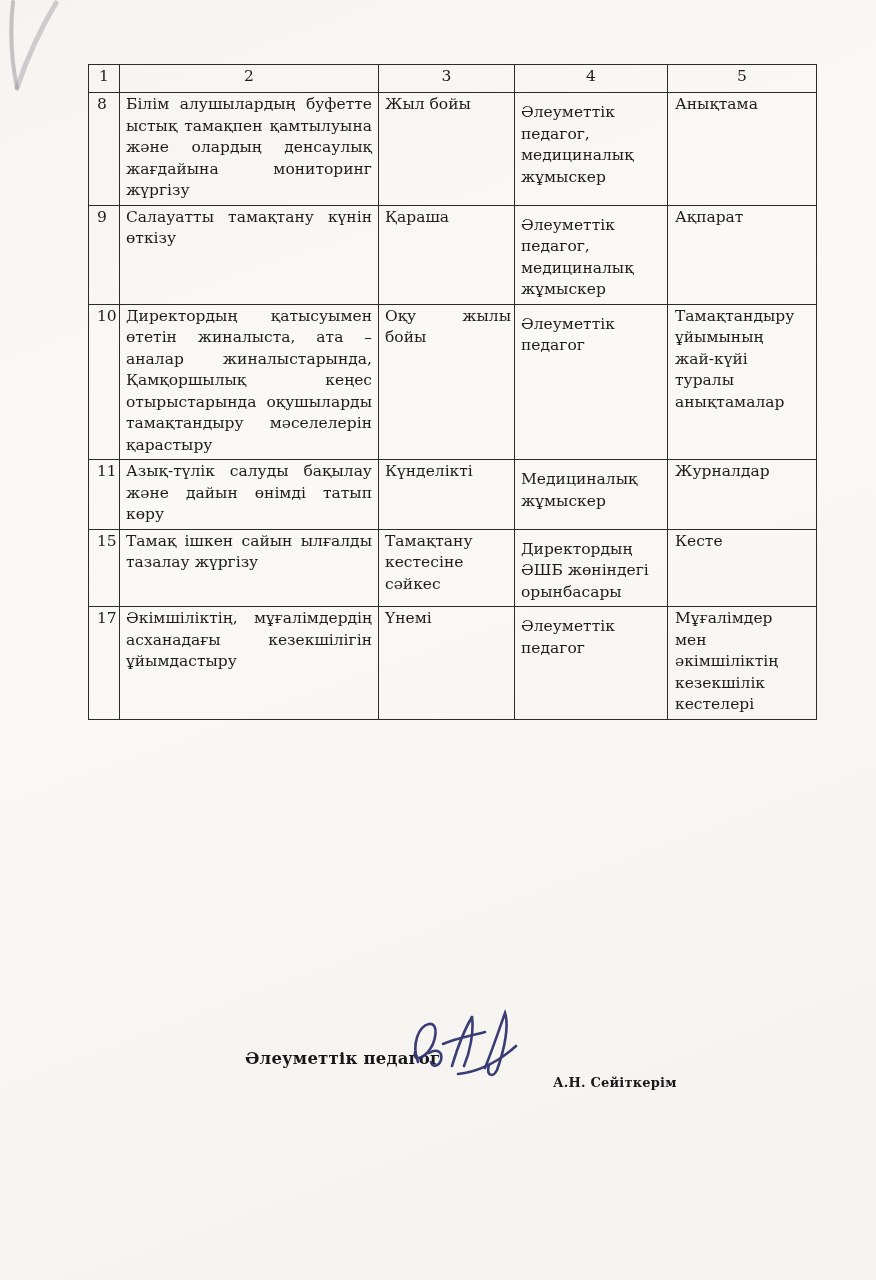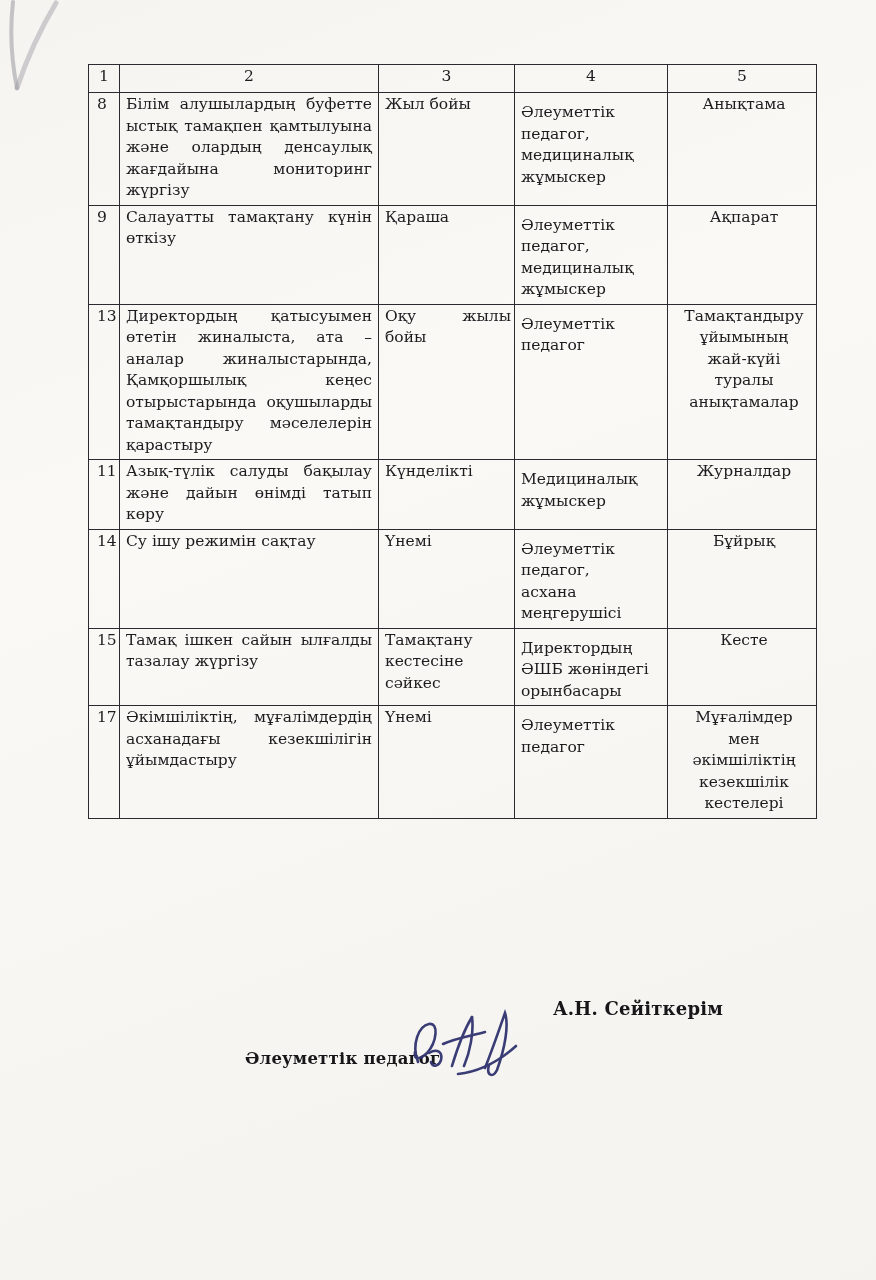--- a/index.html
+++ b/index.html
@@ -30,39 +30,39 @@
     line-height:21.5px;
     font-weight:normal;
     color:#1c1c1f;
   }
   .doc-table thead tr{height:28px;}
   .doc-table th{text-align:center;padding:1px 2px 2px;}
   td.num{padding:1px 2px 2px 8px;text-align:left;}
   td.act{padding:1px 6px 3px 6px;text-align:justify;}
   td.term{padding:1px 3px 3px 6px;text-align:justify;}
   td.resp{padding:9px 4px 3px 6px;white-space:pre-line;text-align:left;}
-  td.out{padding:1px 3px 3px 7px;white-space:pre-line;text-align:center;}
+  td.out{padding:1px 3px 3px 7px;white-space:pre-line;text-align:left;}
   tbody tr:nth-child(1){height:110px;}
   tbody tr:nth-child(2){height:85px;}
   tbody tr:nth-child(3){height:153px;}
   tbody tr:nth-child(4){height:68px;}
   tbody tr:nth-child(5){height:65px;}
   tbody tr:nth-child(6){height:64px;}
   tbody tr:nth-child(7){height:86px;}
   tbody tr:nth-child(8){height:63px;}
   tbody tr:nth-child(9){height:46px;}
   tbody tr:nth-child(10){height:105px;}
   .sig-role{
     position:absolute;left:245px;top:1049px;
     font-size:16.5px;font-weight:bold;color:#17171a;
     letter-spacing:.2px;
   }
   .sig-name{
-    position:absolute;left:553px;top:998px;
-    font-size:18px;font-weight:bold;color:#17171a;
+    position:absolute;left:553px;top:1075px;
+    font-size:13px;font-weight:bold;color:#17171a;
     letter-spacing:.2px;
   }
   .sig-scribble{position:absolute;left:398px;top:1006px;}
 </style>
 </head>
 <body>
 
 <div class="page">
 
   <svg class="corner-mark" width="70" height="92" viewBox="0 0 70 92">
@@ -98,45 +98,36 @@
         </tr>
         <tr>
           <td class="num">9</td>
           <td class="act">Салауатты тамақтану күнін өткізу</td>
           <td class="term">Қараша</td>
           <td class="resp">Әлеуметтік педагог,
 медициналық жұмыскер</td>
           <td class="out">Ақпарат</td>
         </tr>
         <tr>
-          <td class="num">13</td>
+          <td class="num">10</td>
           <td class="act">Директордың қатысуымен өтетін жиналыста, ата – аналар жиналыстарында, Қамқоршылық кеңес отырыстарында оқушыларды тамақтандыру мәселелерін қарастыру</td>
           <td class="term">Оқу жылы бойы</td>
           <td class="resp">Әлеуметтік педагог</td>
           <td class="out">Тамақтандыру
 ұйымының
 жай-күйі
 туралы
 анықтамалар</td>
         </tr>
         <tr>
           <td class="num">11</td>
           <td class="act">Азық-түлік салуды бақылау және дайын өнімді татып көру</td>
           <td class="term">Күнделікті</td>
           <td class="resp">Медициналық жұмыскер</td>
           <td class="out">Журналдар</td>
-        </tr>
-        <tr>
-          <td class="num">14</td>
-          <td class="act">Су ішу режимін сақтау</td>
-          <td class="term">Үнемі</td>
-          <td class="resp">Әлеуметтік педагог,
-асхана
-меңгерушісі</td>
-          <td class="out">Бұйрық</td>
         </tr>
         <tr>
           <td class="num">15</td>
           <td class="act">Тамақ ішкен сайын ылғалды тазалау жүргізу</td>
           <td class="term">Тамақтану кестесіне сәйкес</td>
           <td class="resp">Директордың ӘШБ жөніндегі орынбасары</td>
           <td class="out">Кесте</td>
         </tr>
         <tr>
           <td class="num">17</td>

